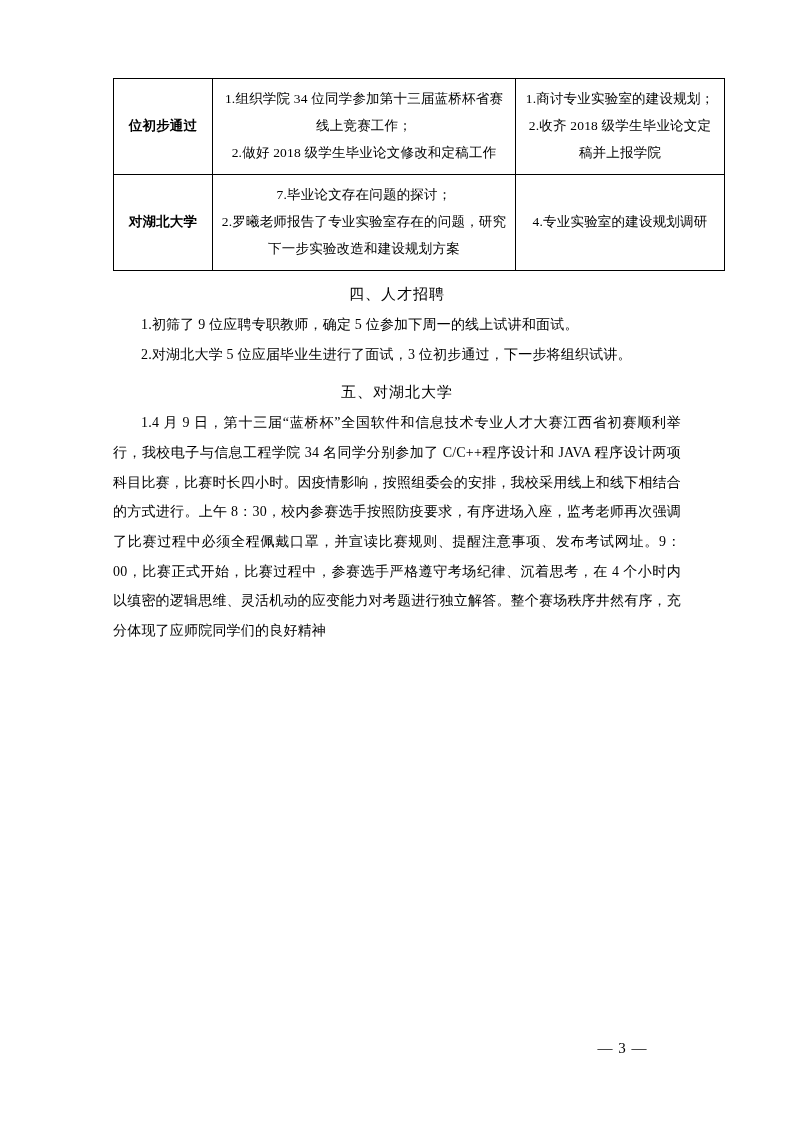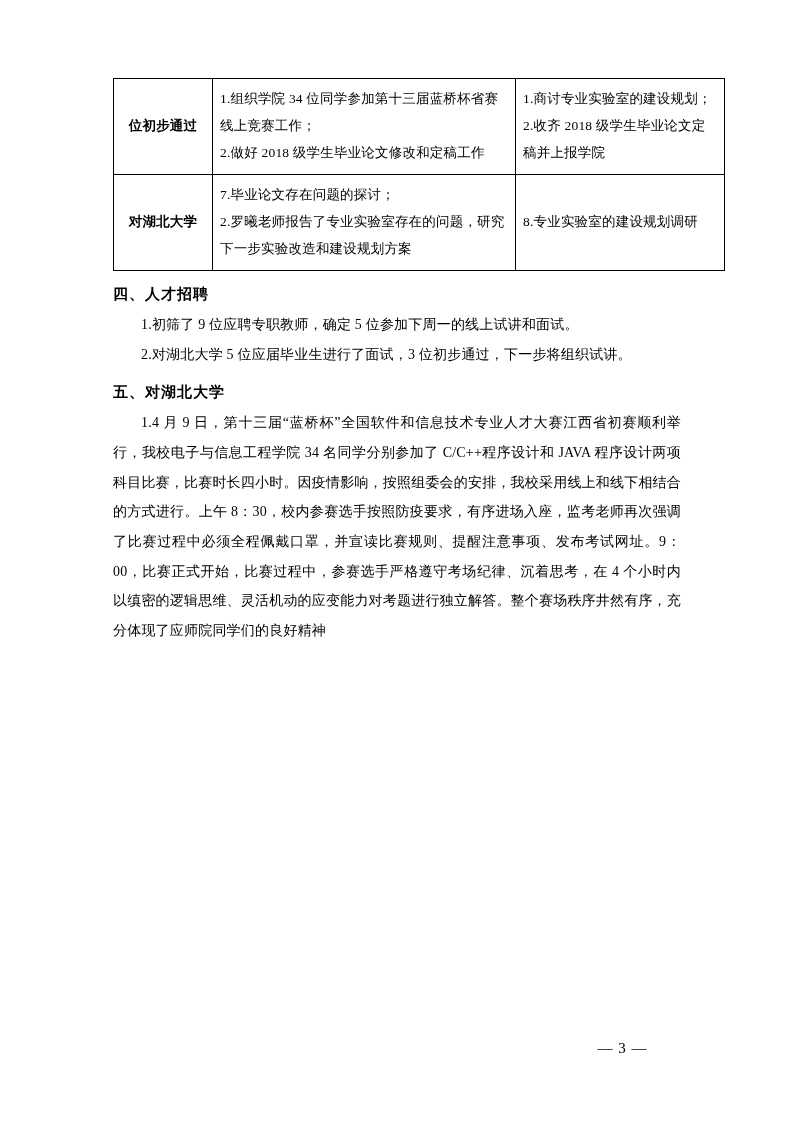--- a/index.html
+++ b/index.html
@@ -35,20 +35,21 @@
     width: 568px;
     table-layout: fixed;
   }
   table.dept-table td {
     border: 1px solid #000000;
     vertical-align: middle;
     padding: 6px 7px 8px 7px;
     font-size: 13.5px;
     line-height: 2.0;
     letter-spacing: 0.2px;
+    text-align: center;
   }
   td.col-name {
     width: 84px;
     text-align: center;
     font-weight: bold;
     vertical-align: middle;
   }
   td.col-mid {
     width: 288px;
     vertical-align: top;
@@ -58,24 +59,25 @@
     vertical-align: top;
   }
   .cell-line {
     display: block;
     white-space: normal;
   }
   .name-line { display: block; }
 
   
   .section-head {
-    font-weight: bold;
+    font-weight: normal;
     font-size: 15px;
     margin: 14px 0 6px 0;
     letter-spacing: 1px;
+    text-align: center;
   }
   p.para {
     font-size: 14px;
     line-height: 2.12;
     margin: 0;
     text-align: justify;
     text-justify: inter-ideograph;
     text-indent: 2em;
     letter-spacing: 0.2px;
   }
@@ -118,21 +120,21 @@
         </tr>
         <tr>
           <td class="col-name">
             <span class="name-line">对湖北大学</span>
           </td>
           <td class="col-mid">
             <span class="cell-line">7.毕业论文存在问题的探讨；</span>
             <span class="cell-line">2.罗曦老师报告了专业实验室存在的问题，研究下一步实验改造和建设规划方案</span>
           </td>
           <td class="col-right">
-            <span class="cell-line">8.专业实验室的建设规划调研</span>
+            <span class="cell-line">4.专业实验室的建设规划调研</span>
           </td>
         </tr>
       </tbody>
     </table>
 
     <div class="section-head">四、人才招聘</div>
     <p class="para">1.初筛了 9 位应聘专职教师，确定 5 位参加下周一的线上试讲和面试。</p>
     <p class="para">2.对湖北大学 5 位应届毕业生进行了面试，3 位初步通过，下一步将组织试讲。</p>
 
     <div class="section-head">五、对湖北大学</div>

